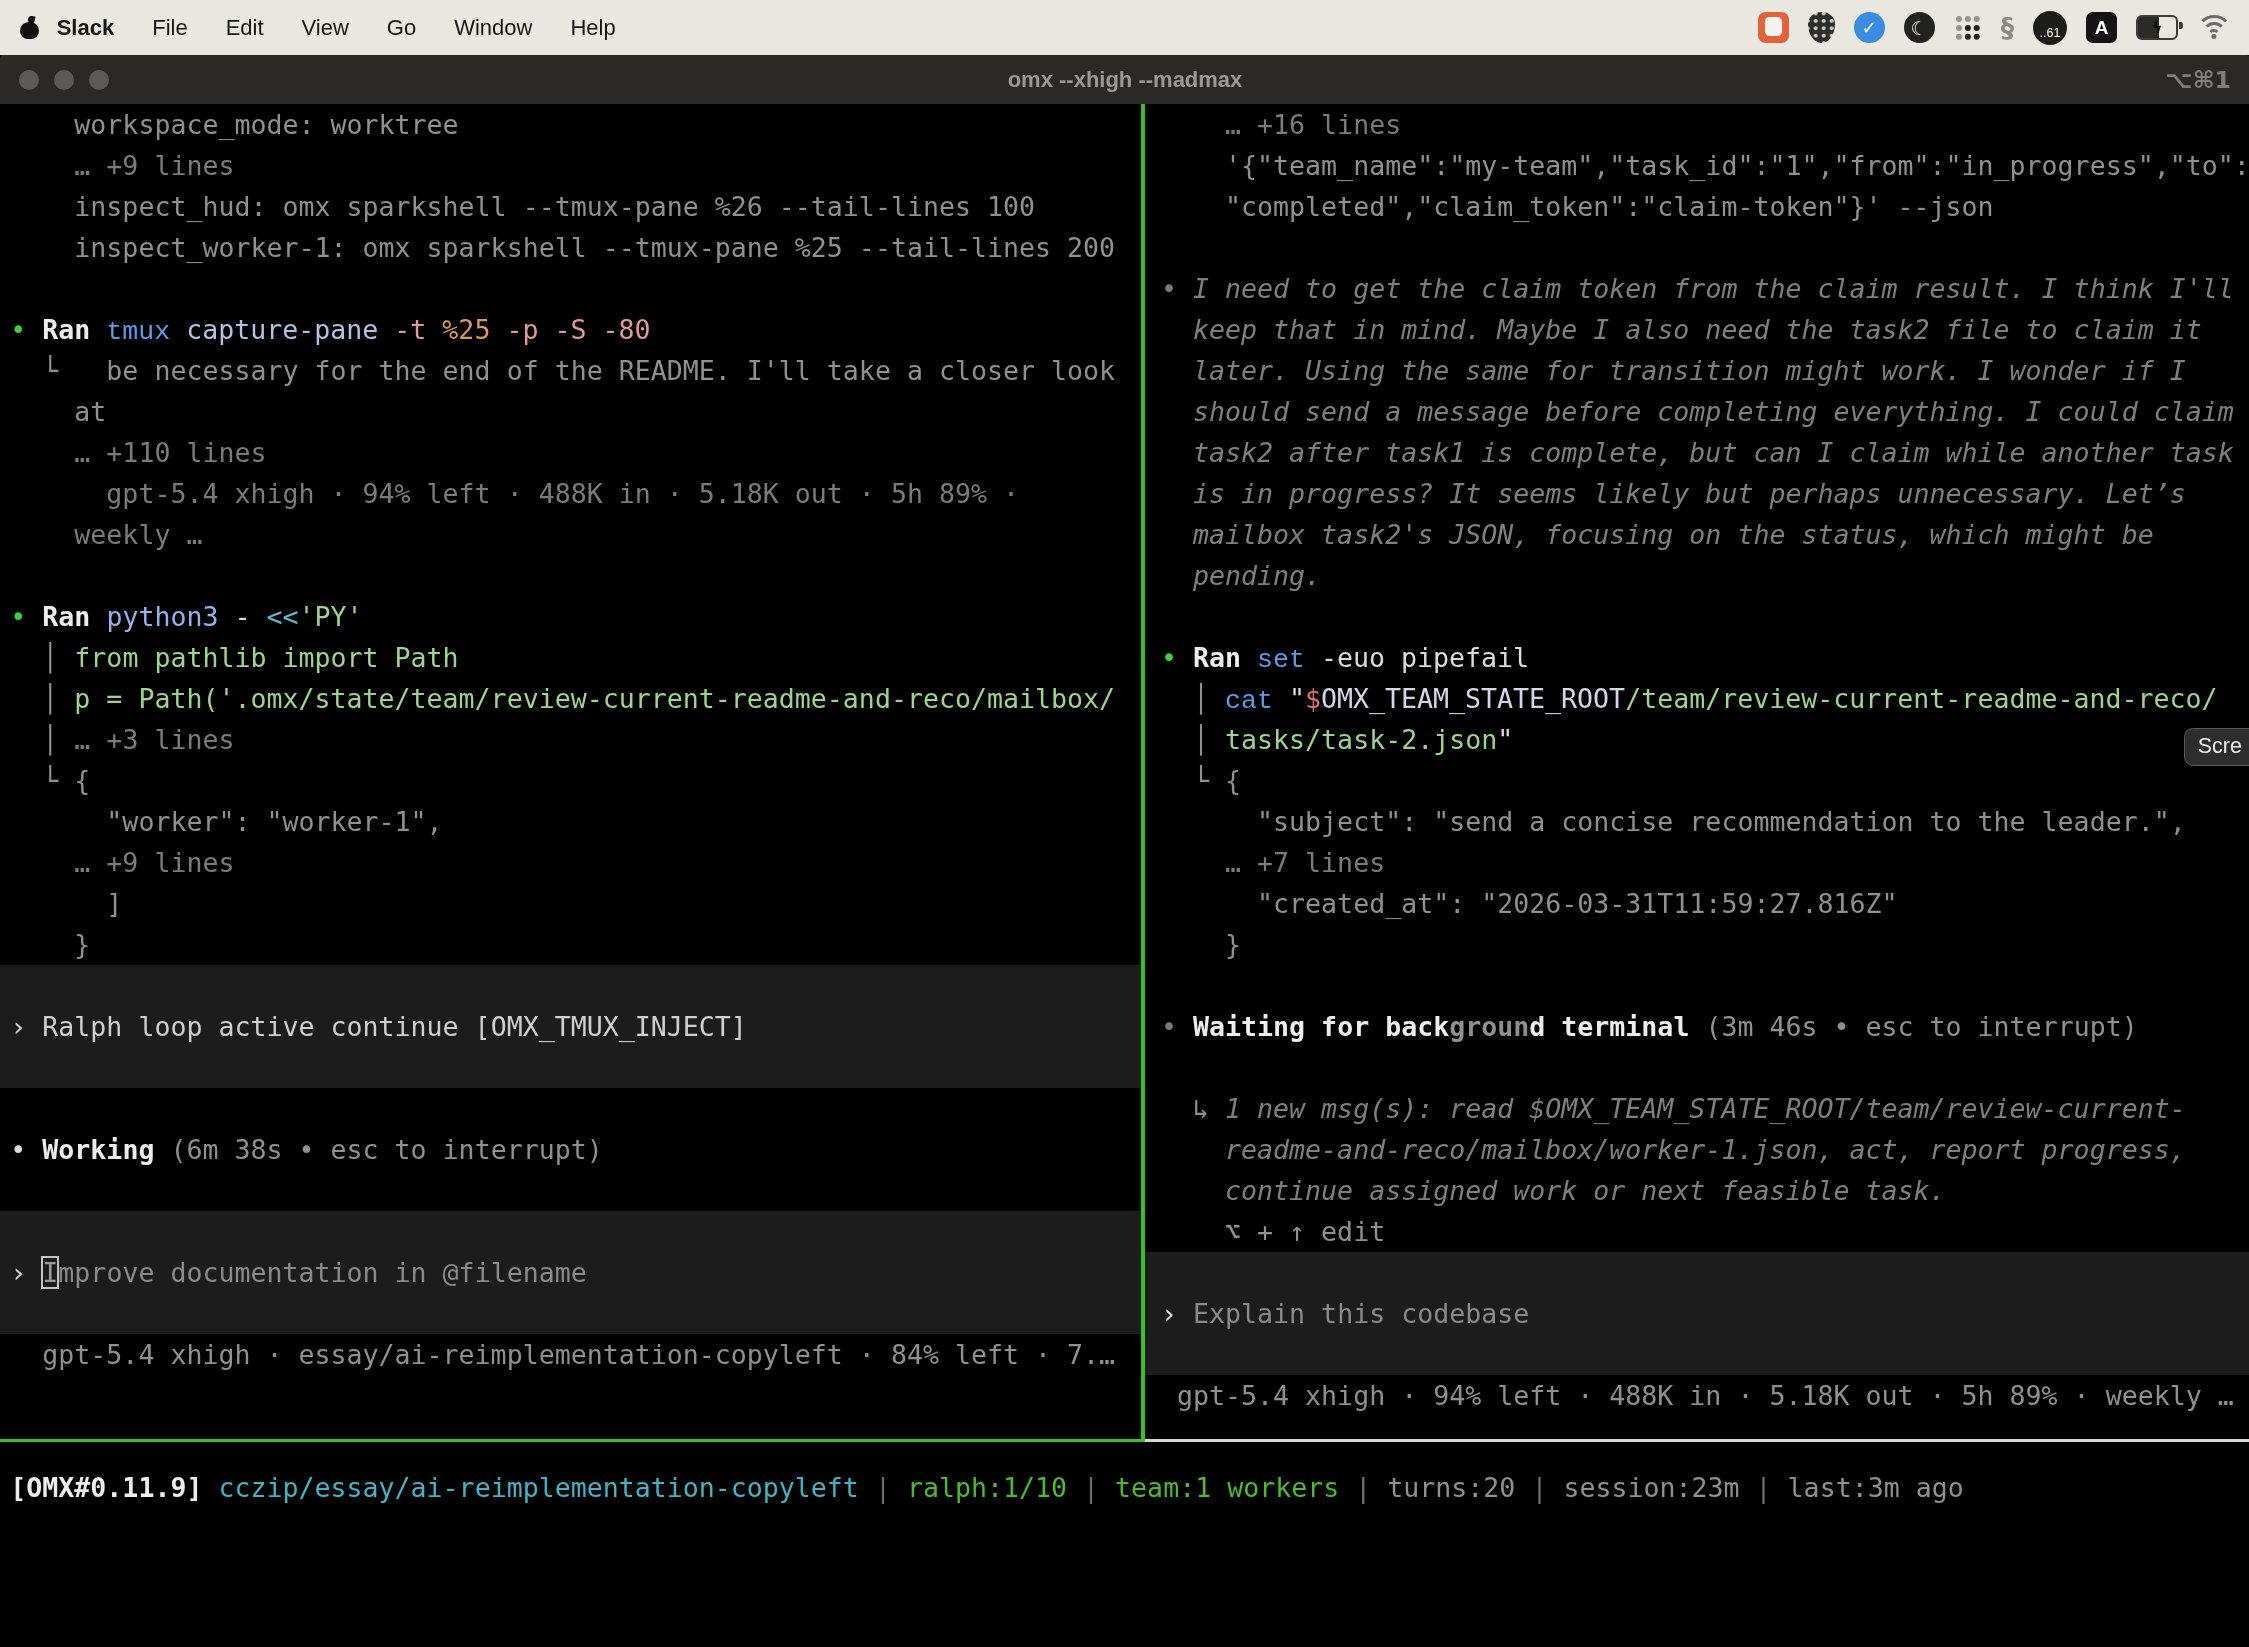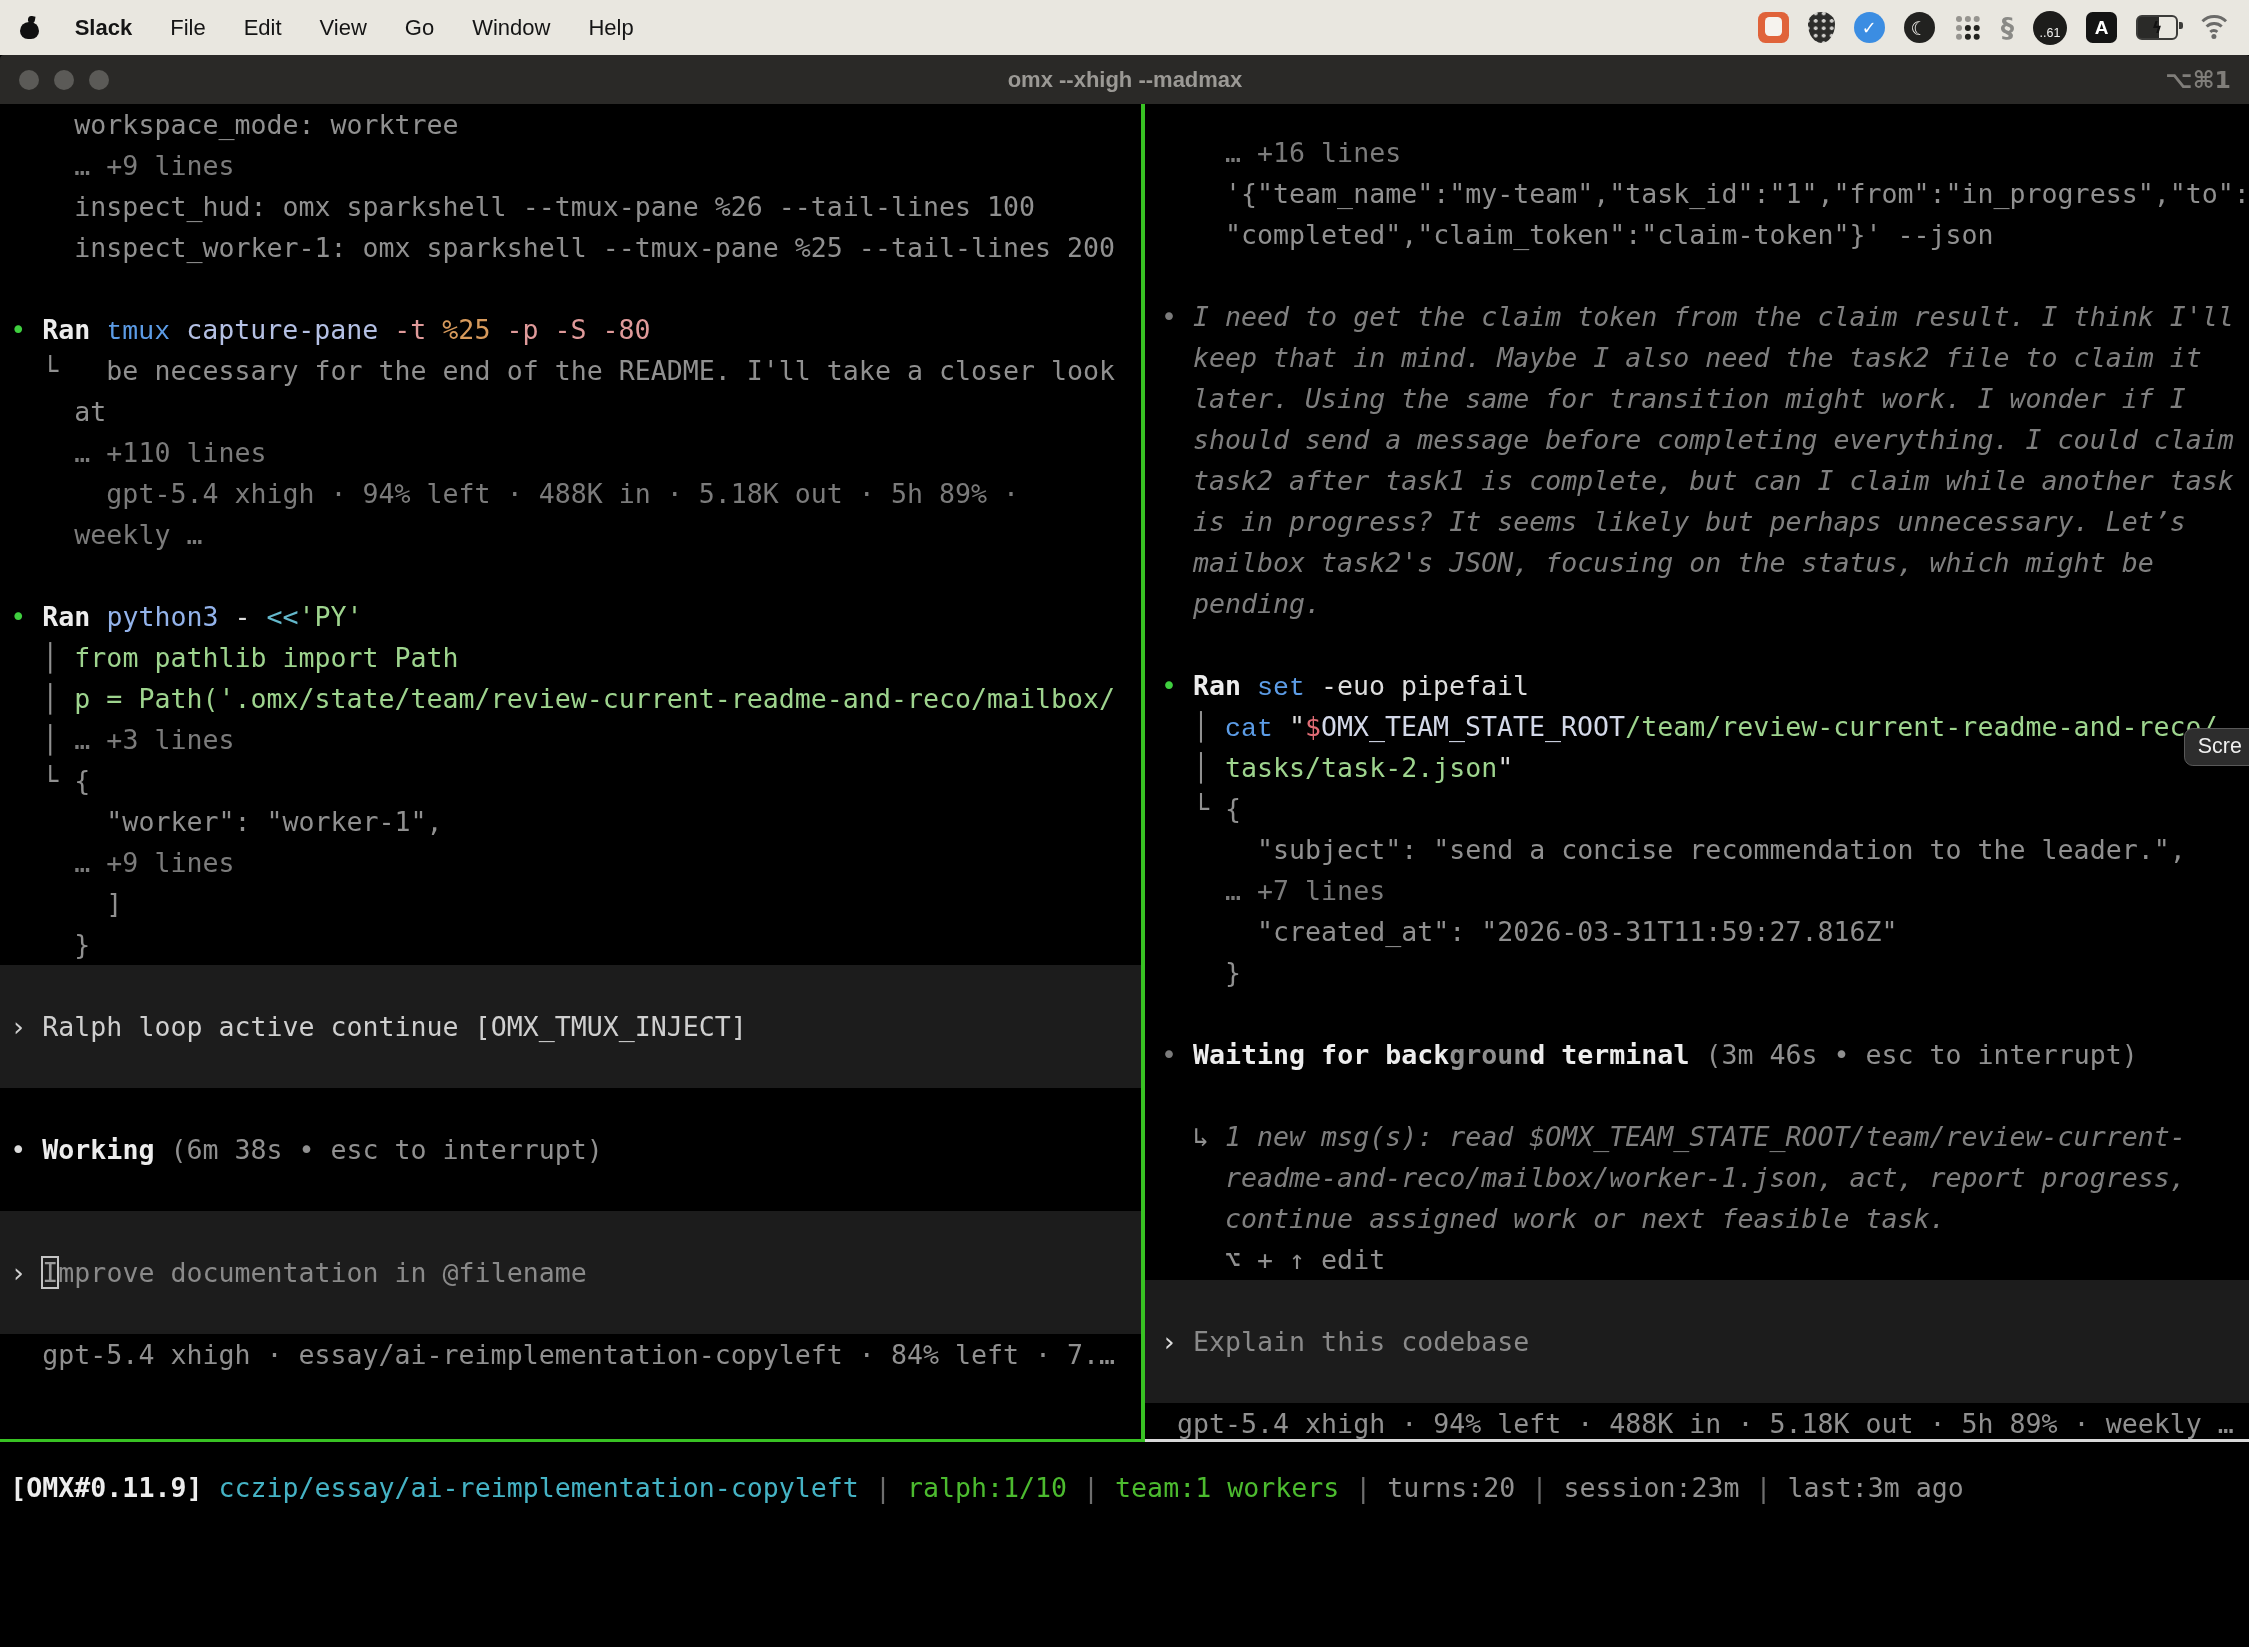--- a/index.html
+++ b/index.html
@@ -1,21 +1,21 @@
 <!DOCTYPE html>
 <html style="font-size:11.8px"><head>
 <meta charset="utf-8">
 <style>
   html,body{margin:0;padding:0;background:#000;}
   body{width:2250px;height:1648px;overflow:hidden;}
   .screen{position:relative;width:2250px;height:1648px;background:#020202;font-family:"DejaVu Sans Mono","DejaVu Sans",monospace;}
 
   
   .menubar{position:absolute;top:0;left:0;right:0;height:55px;background:#e9e7e0;display:flex;align-items:center;padding:0 19px;box-sizing:border-box;font-family:"Liberation Sans",sans-serif;font-size:22px;color:#151515;}
-  .menu-left{display:flex;align-items:center;gap:38px;margin-left:35px;}
+  .menu-left{display:flex;align-items:center;gap:38px;margin-left:17px;}
   .menu-item{white-space:nowrap;}
   .menu-item.app{font-weight:700;}
   .apple{position:relative;width:20.7px;height:23.6px;display:inline-block;}
   .apple::before{content:"";position:absolute;bottom:0;left:0.7px;width:19px;height:17.7px;background:#101010;border-radius:8.9px 8.9px 8px 8px;}
   .apple::after{content:"";position:absolute;top:0;left:8.9px;width:6.6px;height:6.6px;background:#101010;border-radius:70% 0 70% 70%;transform:rotate(10deg);}
   .menu-right{margin-left:auto;display:flex;align-items:center;gap:19px;}
   .mi{height:34px;display:flex;align-items:center;justify-content:center;}
   .icon-chat{width:31px;height:31px;background:#e0633a;border-radius:7.4px;position:relative;}
   .icon-chat::before{content:"";position:absolute;left:6.6px;top:5.2px;width:17.7px;height:18.5px;background:#f6f3ee;border-radius:4.4px;}
   .icon-shield{width:26.6px;height:31px;background-color:#2d2d2b;border-radius:50% 50% 50% 50%/38% 38% 62% 62%;background-image:radial-gradient(#cfcecb 1.8px,transparent 2.2px);background-size:8px 7.4px;background-position:3.7px 5.2px;}
@@ -44,21 +44,21 @@
   .titlebar{position:relative;height:49px;background:#2a2927;display:flex;align-items:center;}
   .lights{display:flex;gap:14.8px;margin-left:19px;z-index:2;}
   .light{width:20px;height:20px;border-radius:50%;background:#5b5a57;}
   .wtitle{position:absolute;left:0;right:0;text-align:center;color:#9b9995;font-family:"Liberation Sans",sans-serif;font-size:22px;font-weight:700;}
   .wshortcut{margin-left:auto;margin-right:19px;color:#807e7a;font-size:23.6px;font-weight:700;font-family:"DejaVu Sans","Liberation Sans",sans-serif;z-index:2;}
 
   
   .terminal{position:absolute;top:49px;left:0;right:0;bottom:0;background:#000;overflow:hidden;}
   .pane{position:absolute;top:0;height:1335px;overflow:hidden;}
   .pane-left{left:0;width:1141px;}
-  .pane-right{left:1145px;right:0;margin-top:28px;}
+  .pane-right{left:1145px;right:0;}
   .vdiv{position:absolute;left:1141px;top:0;width:3.7px;height:1338px;background:#38c223;}
   .hsep-l{position:absolute;top:1335px;left:0;width:1145px;height:3px;background:#38c223;}
   .hsep-r{position:absolute;top:1335px;left:1145px;right:0;height:3px;background:#d8d8d8;}
   .tl{height:41px;line-height:41px;font-size:26.6px;white-space:pre;padding-left:10.3px;overflow:hidden;}
   .pane-right .tl{padding-left:16px;}
   .band{background:#1c1c1c;}
   .omx-line{position:absolute;top:1363px;left:0;right:0;}
   .tmuxbar{position:absolute;top:1558px;left:0;right:0;height:43px;background:#54bd38;color:#0c0c0c;font-size:26.6px;line-height:43px;display:flex;justify-content:space-between;padding:0 7.4px;white-space:pre;box-sizing:border-box;}
   .tooltip{position:absolute;top:624px;right:-11.8px;background:#2d2d2d;border:1.5px solid #595959;border-radius:8.9px;color:#f0f0f0;font-family:"Liberation Sans",sans-serif;font-size:21.4px;line-height:21.4px;padding:7.4px 19px 7.4px 13.3px;}
 

